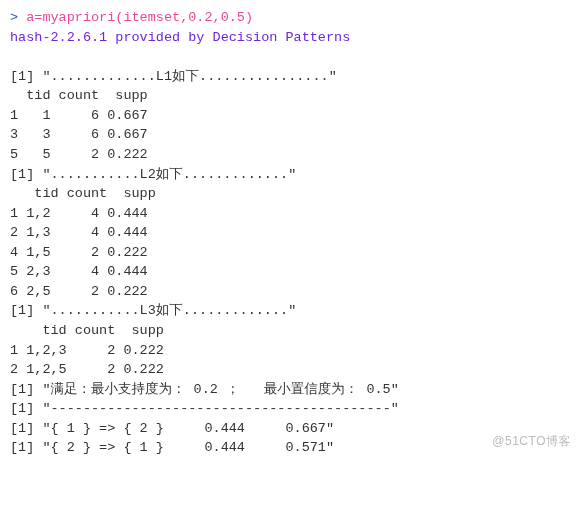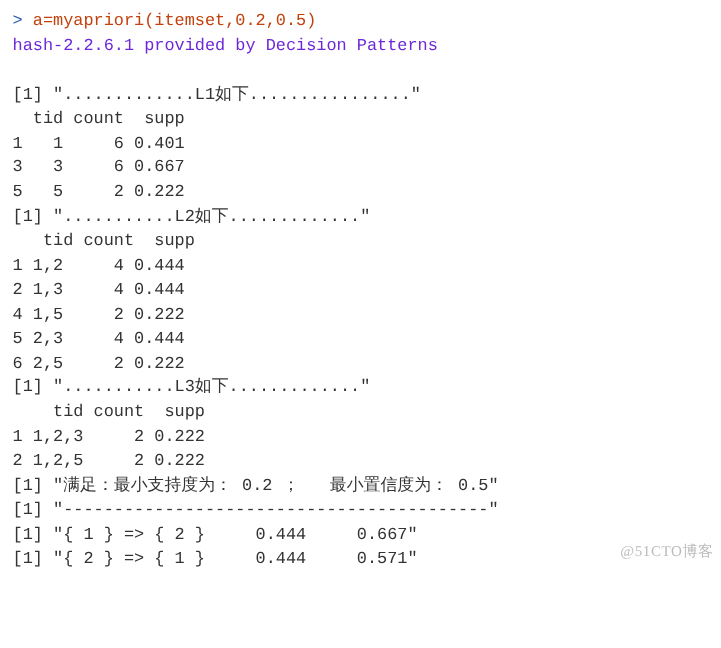--- a/index.html
+++ b/index.html
@@ -8,47 +8,47 @@
     background: #fff;
     font-family: "Consolas", "Courier New", monospace;
     font-size: 13.5px;
     line-height: 1.45;
     color: #333;
     width: 577px;
     box-sizing: border-box;
     position: relative;
   }
   .prompt { color: #2a5db0; }
-  .call   { color: #c2410c; }
+  .call   { color: #ec4899; }
   .msg    { color: #6d28d9; }
   .out    { color: #333; white-space: pre; }
   .watermark {
     position: absolute;
     right: 6px;
     bottom: 16px;
     color: #bbb;
     font-size: 12px;
-    font-family: Liberation Serif, serif;
+    font-family: Liberation Sans, sans-serif;
     letter-spacing: 0.5px;
     margin-top: 44px;
   }
 </style>
 </head>
 <body>
 
 <div>
   <div>
     <span class="prompt">&gt; </span><span class="call">a=myapriori(itemset,0.2,0.5)</span>
   </div>
   <div class="msg">hash-2.2.6.1 provided by Decision Patterns</div>
   <div class="out"> </div>
 
   <div class="out">[1] ".............L1如下................"</div>
   <div class="out">  tid count  supp</div>
-  <div class="out">1   1     6 0.401</div>
+  <div class="out">1   1     6 0.667</div>
   <div class="out">3   3     6 0.667</div>
   <div class="out">5   5     2 0.222</div>
 
   <div class="out">[1] "...........L2如下............."</div>
   <div class="out">   tid count  supp</div>
   <div class="out">1 1,2     4 0.444</div>
   <div class="out">2 1,3     4 0.444</div>
   <div class="out">4 1,5     2 0.222</div>
   <div class="out">5 2,3     4 0.444</div>
   <div class="out">6 2,5     2 0.222</div>

